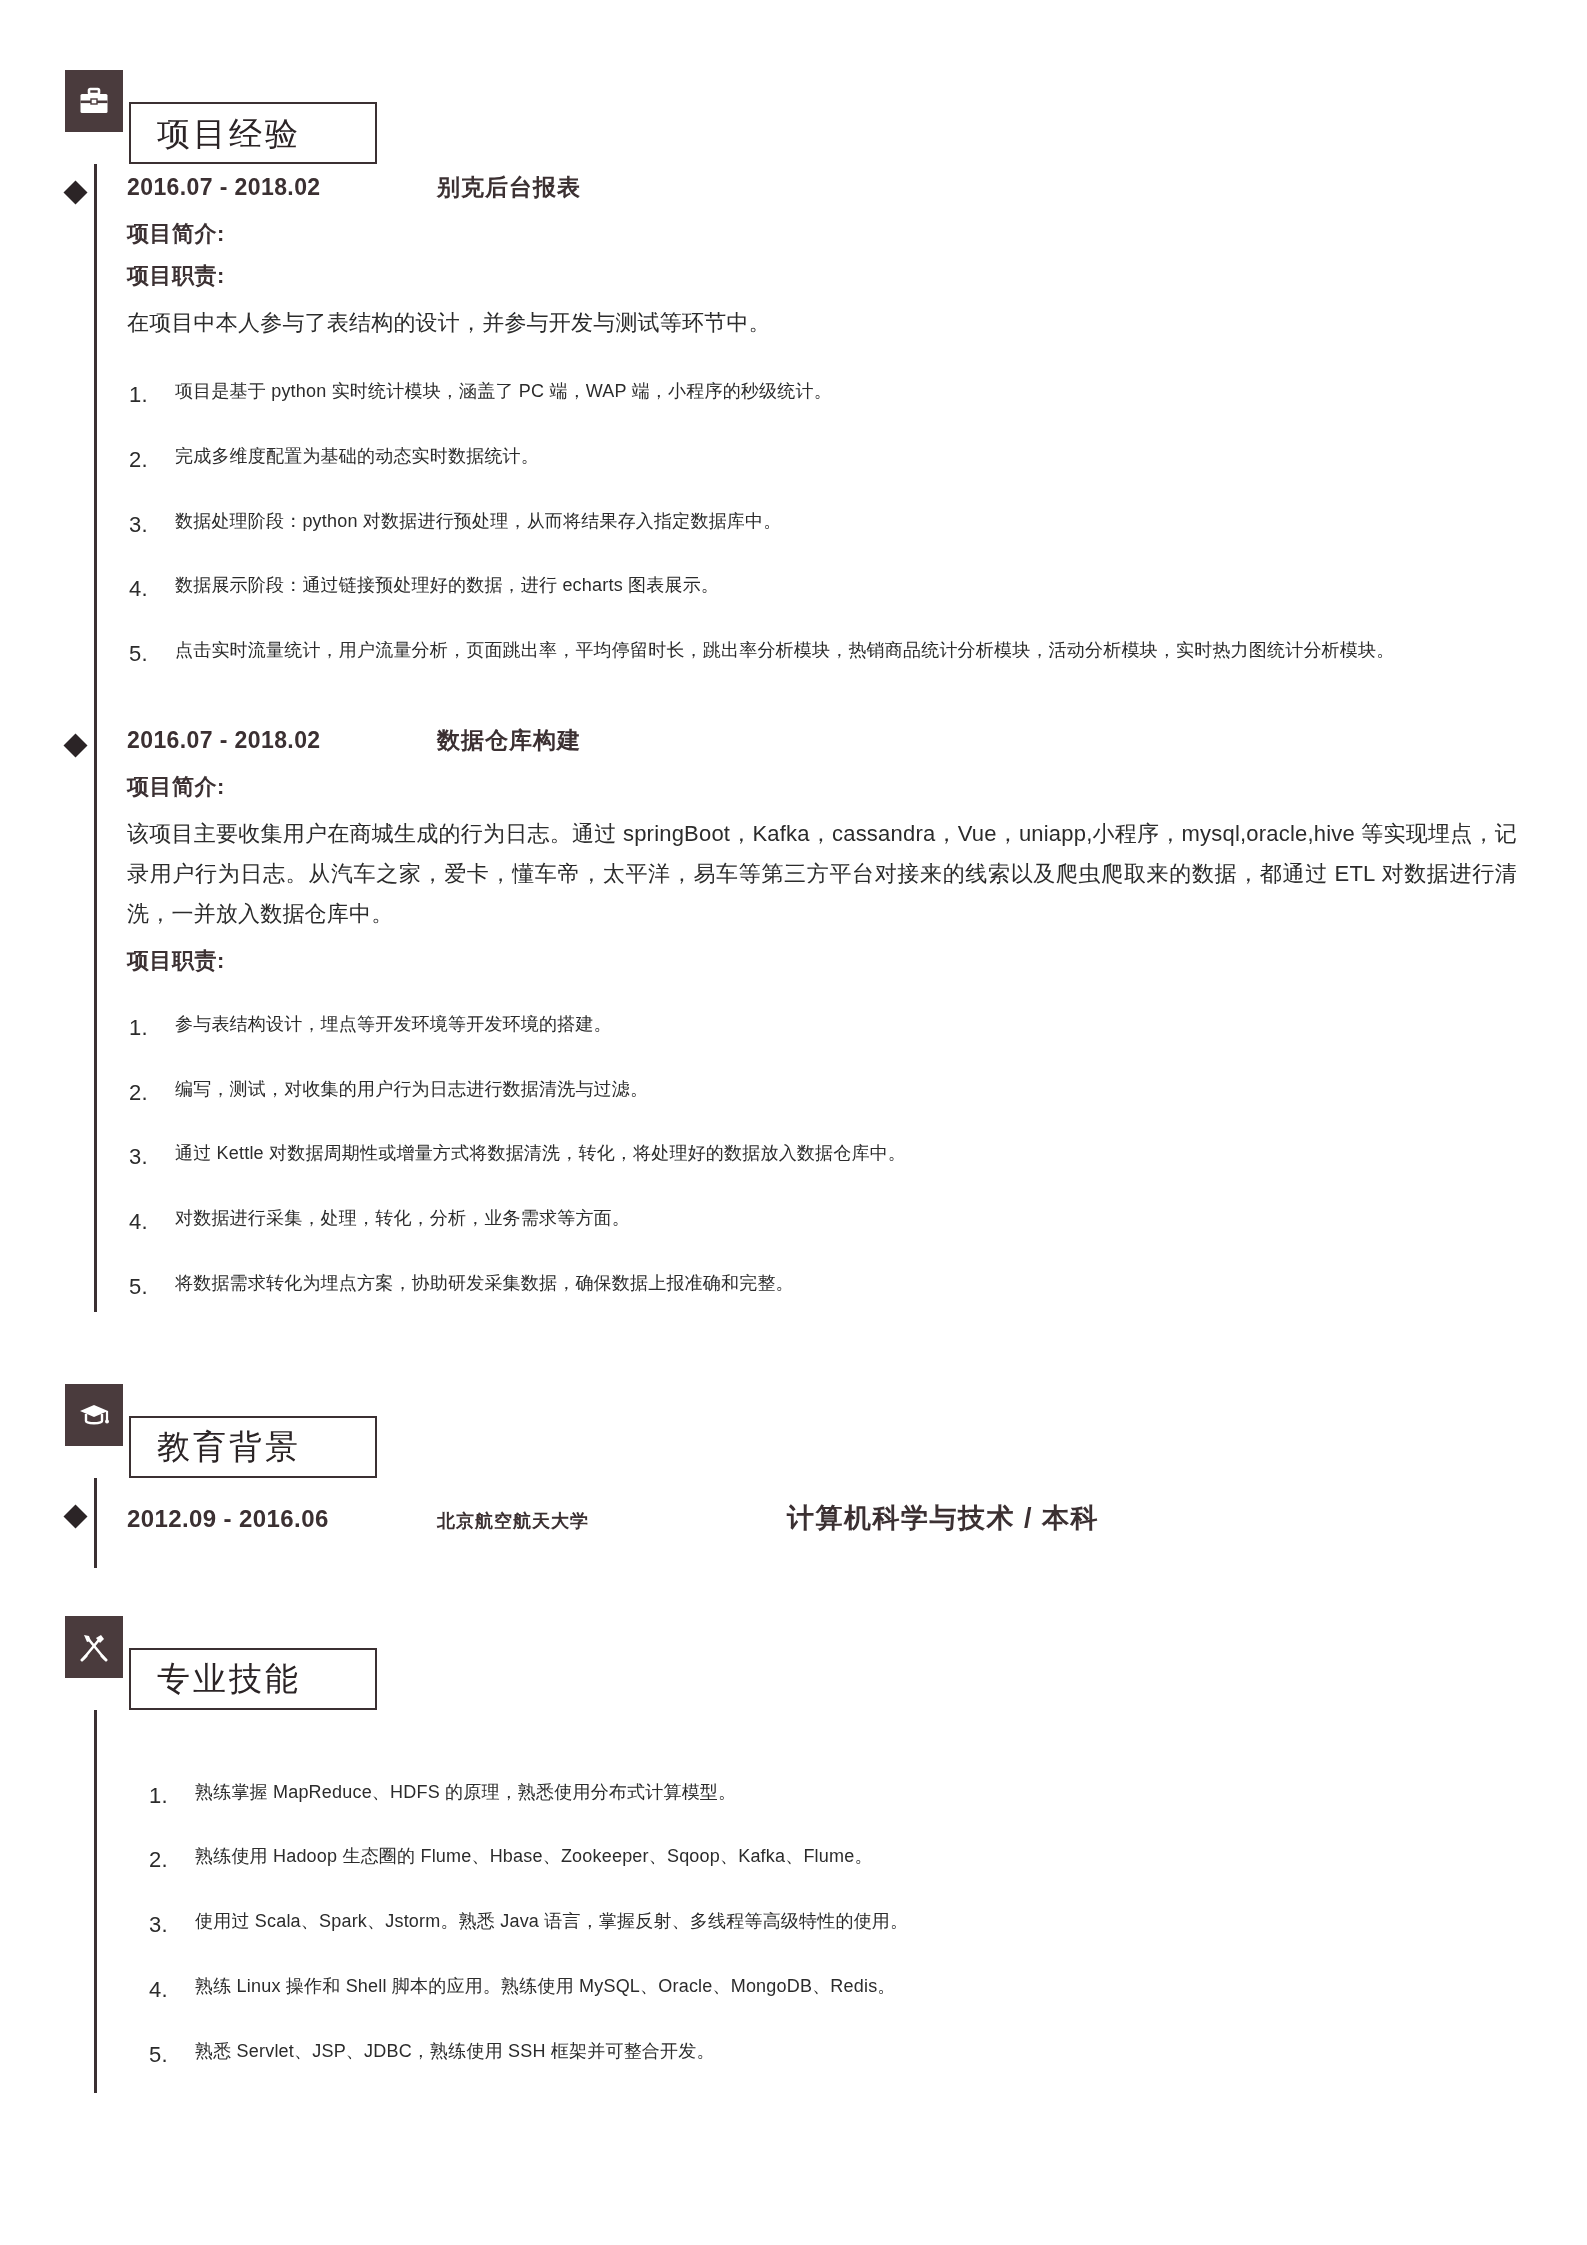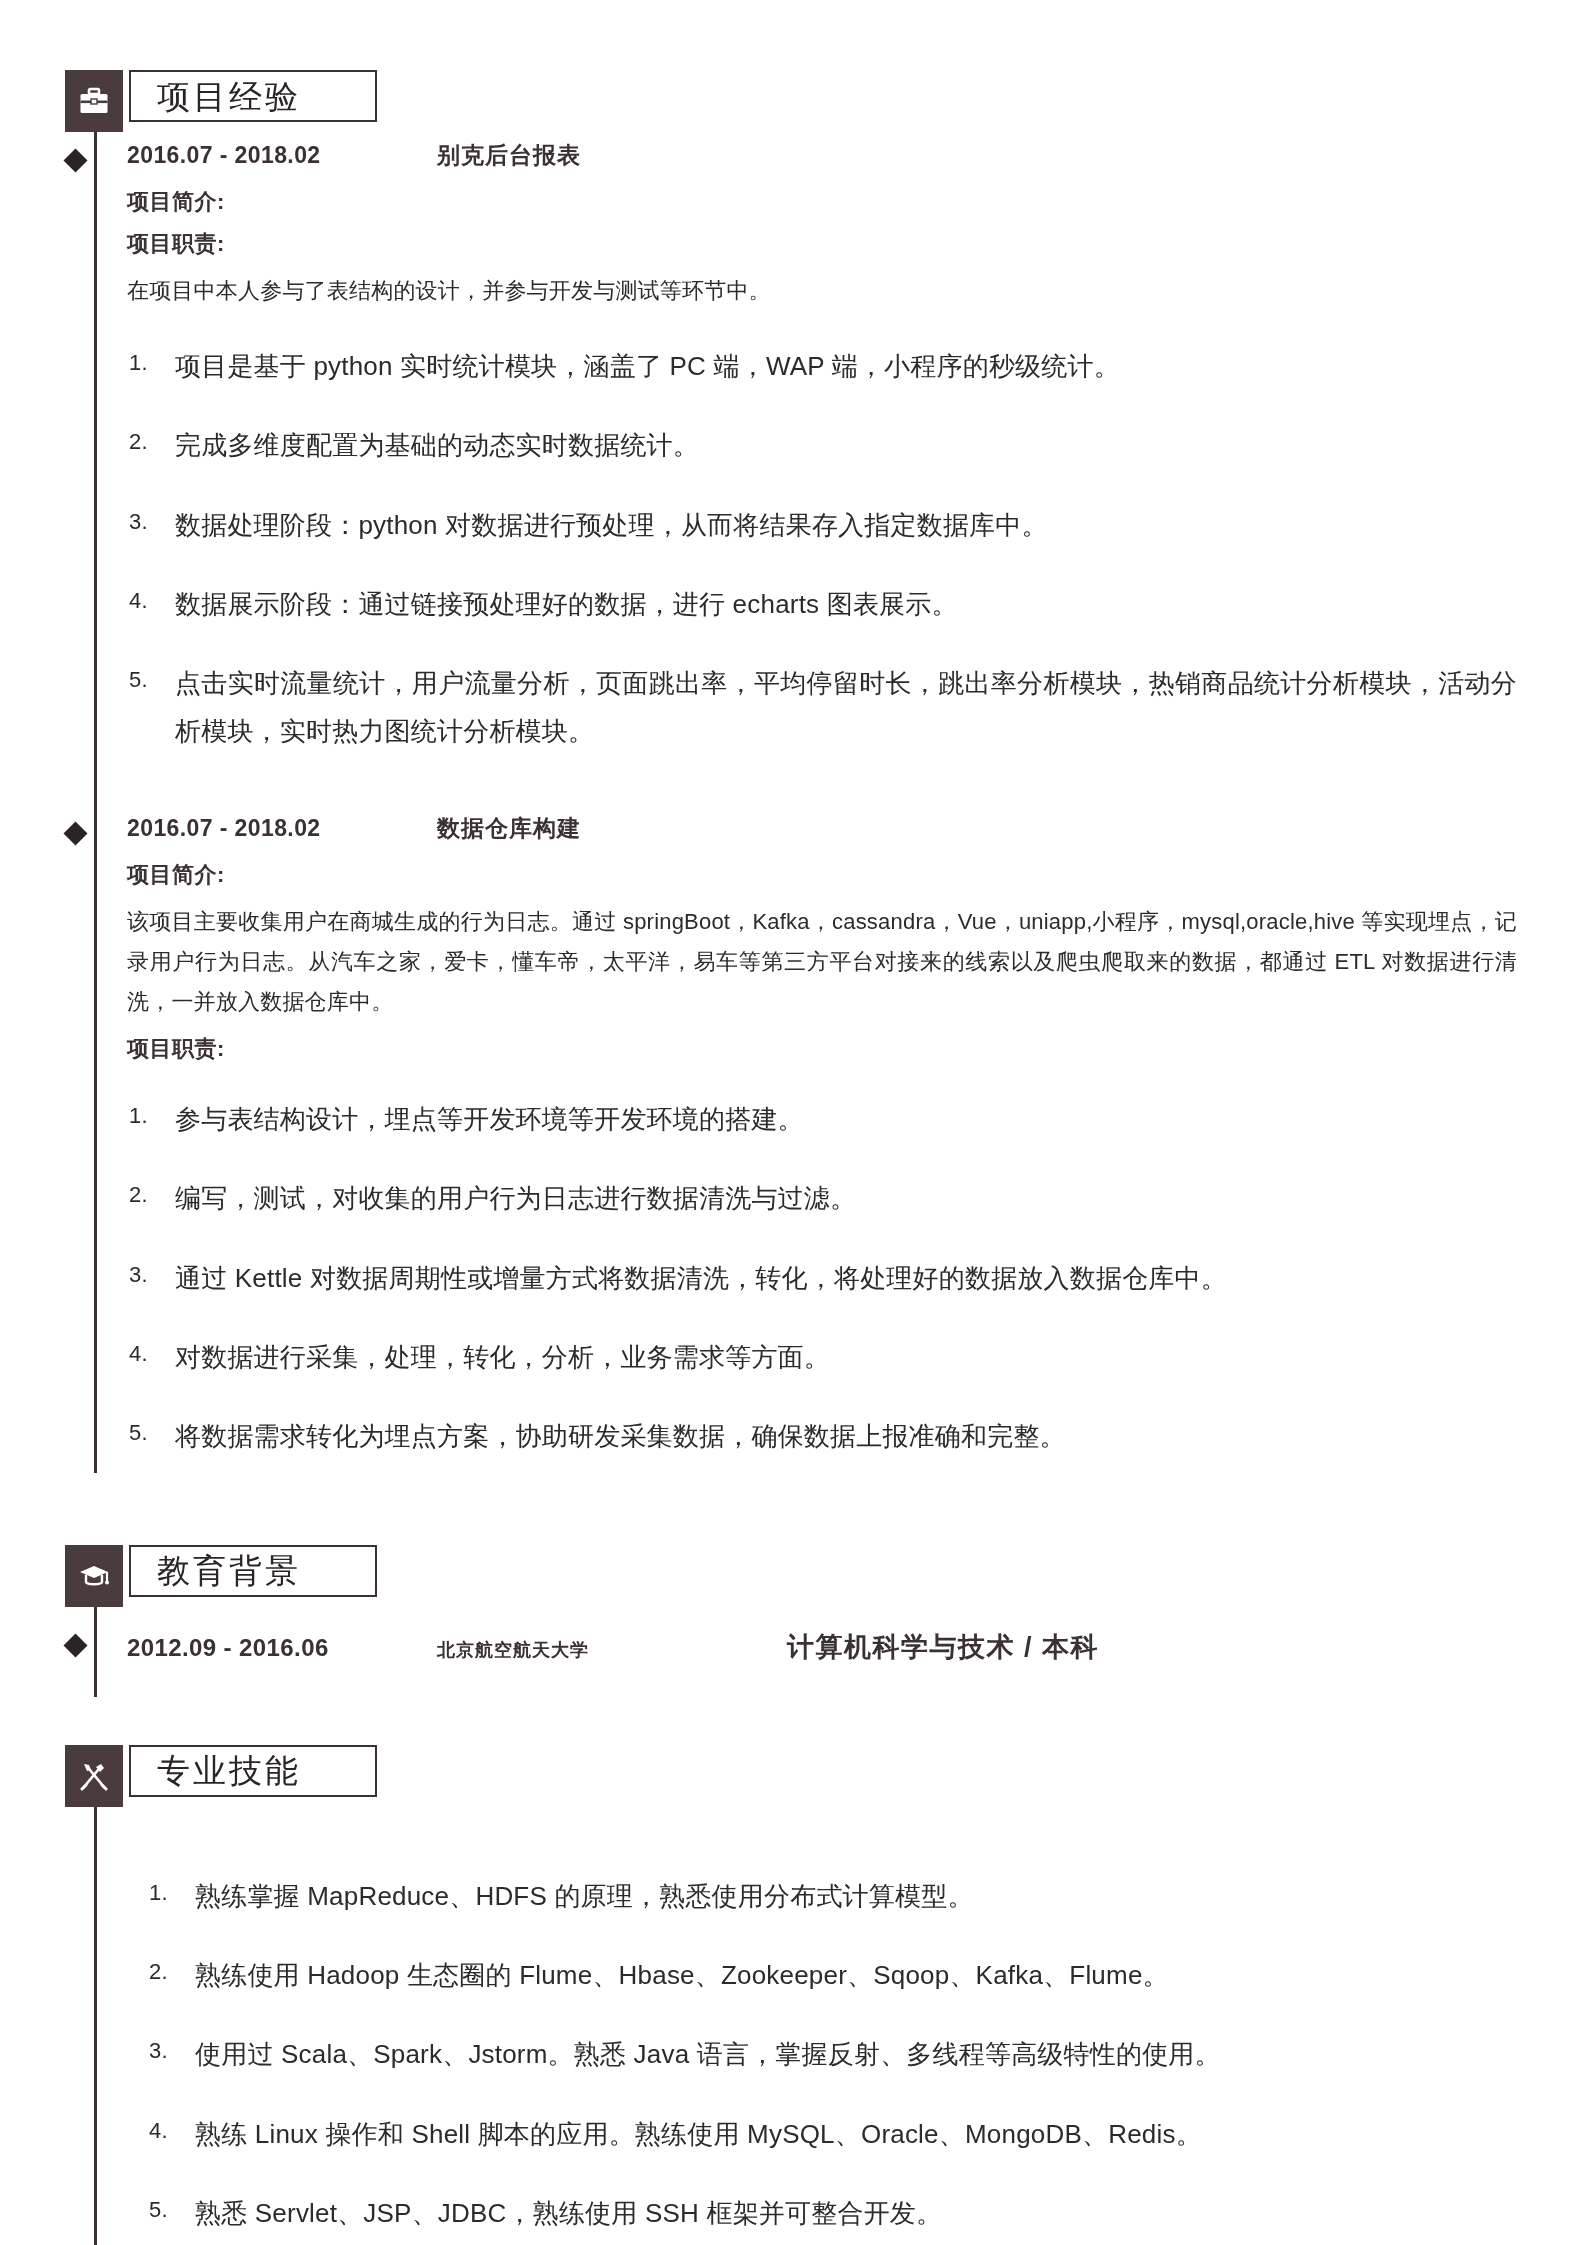--- a/index.html
+++ b/index.html
@@ -41,26 +41,27 @@
     display: flex;
     align-items: center;
     justify-content: center;
     flex: none;
   }
   .head-icon svg { display: block; }
 
   .head-title-box {
     border: 2.5px solid #3b3032;
     background: #ffffff;
-    height: 52px;
+    height: 62px;
     min-width: 248px;
     display: flex;
     align-items: center;
     padding: 0 26px;
     margin-left: 6px;
+    margin-top: 32px;
   }
   .head-title {
     font-size: 33px;
     font-weight: 400;
     letter-spacing: 3px;
     color: #2b2426;
     line-height: 1;
   }
 
   
@@ -137,21 +138,21 @@
 
   ol.items {
     list-style: none;
     counter-reset: itm;
     margin-bottom: 6px;
   }
   ol.items > li {
     counter-increment: itm;
     position: relative;
     padding-left: 48px;
-    font-size: 26px;
+    font-size: 18px;
     line-height: 1.82;
     color: #2b2b2b;
     margin-bottom: 5px;
     text-align: justify;
     letter-spacing: 0.2px;
     margin-top: 32px;
   }
   ol.items > li::before {
     content: counter(itm) ".";
     position: absolute;

